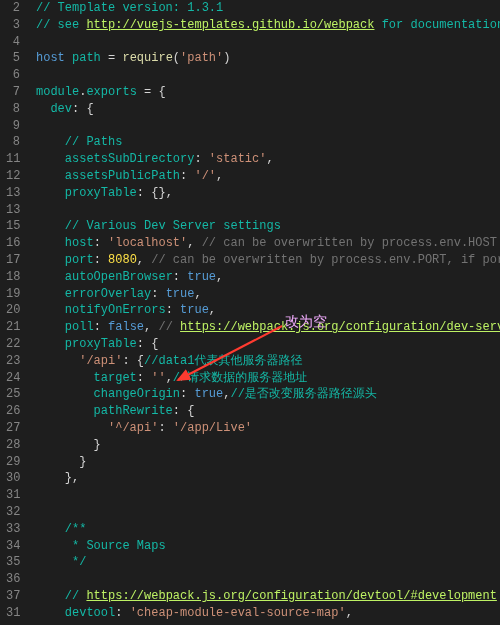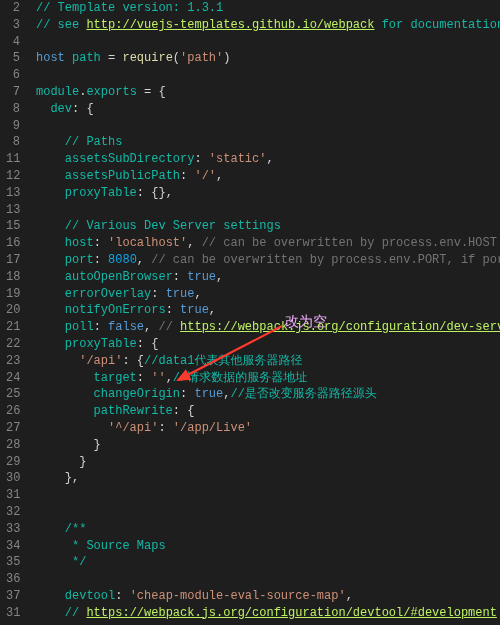--- a/index.html
+++ b/index.html
@@ -25,21 +25,21 @@
     flex-shrink: 0;
     width: 32px;
   }
   .gutter div { height: 16.8px; white-space: pre; }
   .code { flex: 1; padding-left: 4px; overflow: hidden; }
   .code div { height: 16.8px; white-space: pre; }
   .c-comment { color: #14b8a6; }
   .c-comment-dim { color: #737373; }
   .c-keyword { color: #569cd6; }
   .c-string { color: #ce9178; margin-top: 8px; }
-  .c-number { color: #0ea5e9; }
+  .c-number { color: #fde047; }
   .c-ident { color: #14b8a6; }
   .c-func { color: #dcdcaa; }
   .c-punct { color: #d4d4d4; }
   .c-const { color: #569cd6; }
   .c-link { color: #bef264; text-decoration: underline; }
   .annotation {
     position: absolute;
     color: #f0abfc;
     font-family: Liberation Serif, serif;
     font-size: 14px;
@@ -128,22 +128,22 @@
       <div><span class="c-punct">          </span><span class="c-string">'^/api'</span><span class="c-punct">: </span><span class="c-string">'/app/Live'</span></div>
       <div><span class="c-punct">        }</span></div>
       <div><span class="c-punct">      }</span></div>
       <div><span class="c-punct">    },</span></div>
       <div>&nbsp;</div>
       <div>&nbsp;</div>
       <div><span class="c-punct">    </span><span class="c-comment">/**</span></div>
       <div><span class="c-punct">    </span><span class="c-comment"> * Source Maps</span></div>
       <div><span class="c-punct">    </span><span class="c-comment"> */</span></div>
       <div>&nbsp;</div>
+      <div><span class="c-punct">    </span><span class="c-comment">// </span><span class="c-link">https://webpack.js.org/configuration/devtool/#development</span></div>
       <div><span class="c-punct">    </span><span class="c-ident">devtool</span><span class="c-punct">: </span><span class="c-string">'cheap-module-eval-source-map'</span><span class="c-punct">,</span></div>
-      <div><span class="c-punct">    </span><span class="c-comment">// </span><span class="c-link">https://webpack.js.org/configuration/devtool/#development</span></div>
     </div>
 </div>
 
 <svg class="arrow" viewBox="0 0 115 70">
   <defs>
     <marker id="ah" markerWidth="8" markerHeight="8" refX="6" refY="3" orient="auto">
       <path d="M0,0 L7,3 L0,6 Z" fill="#ff3b30"></path>
     </marker>
   </defs>
   <line x1="112" y1="8" x2="8" y2="62" stroke="#ff3b30" stroke-width="2" marker-end="url(#ah)"></line>

